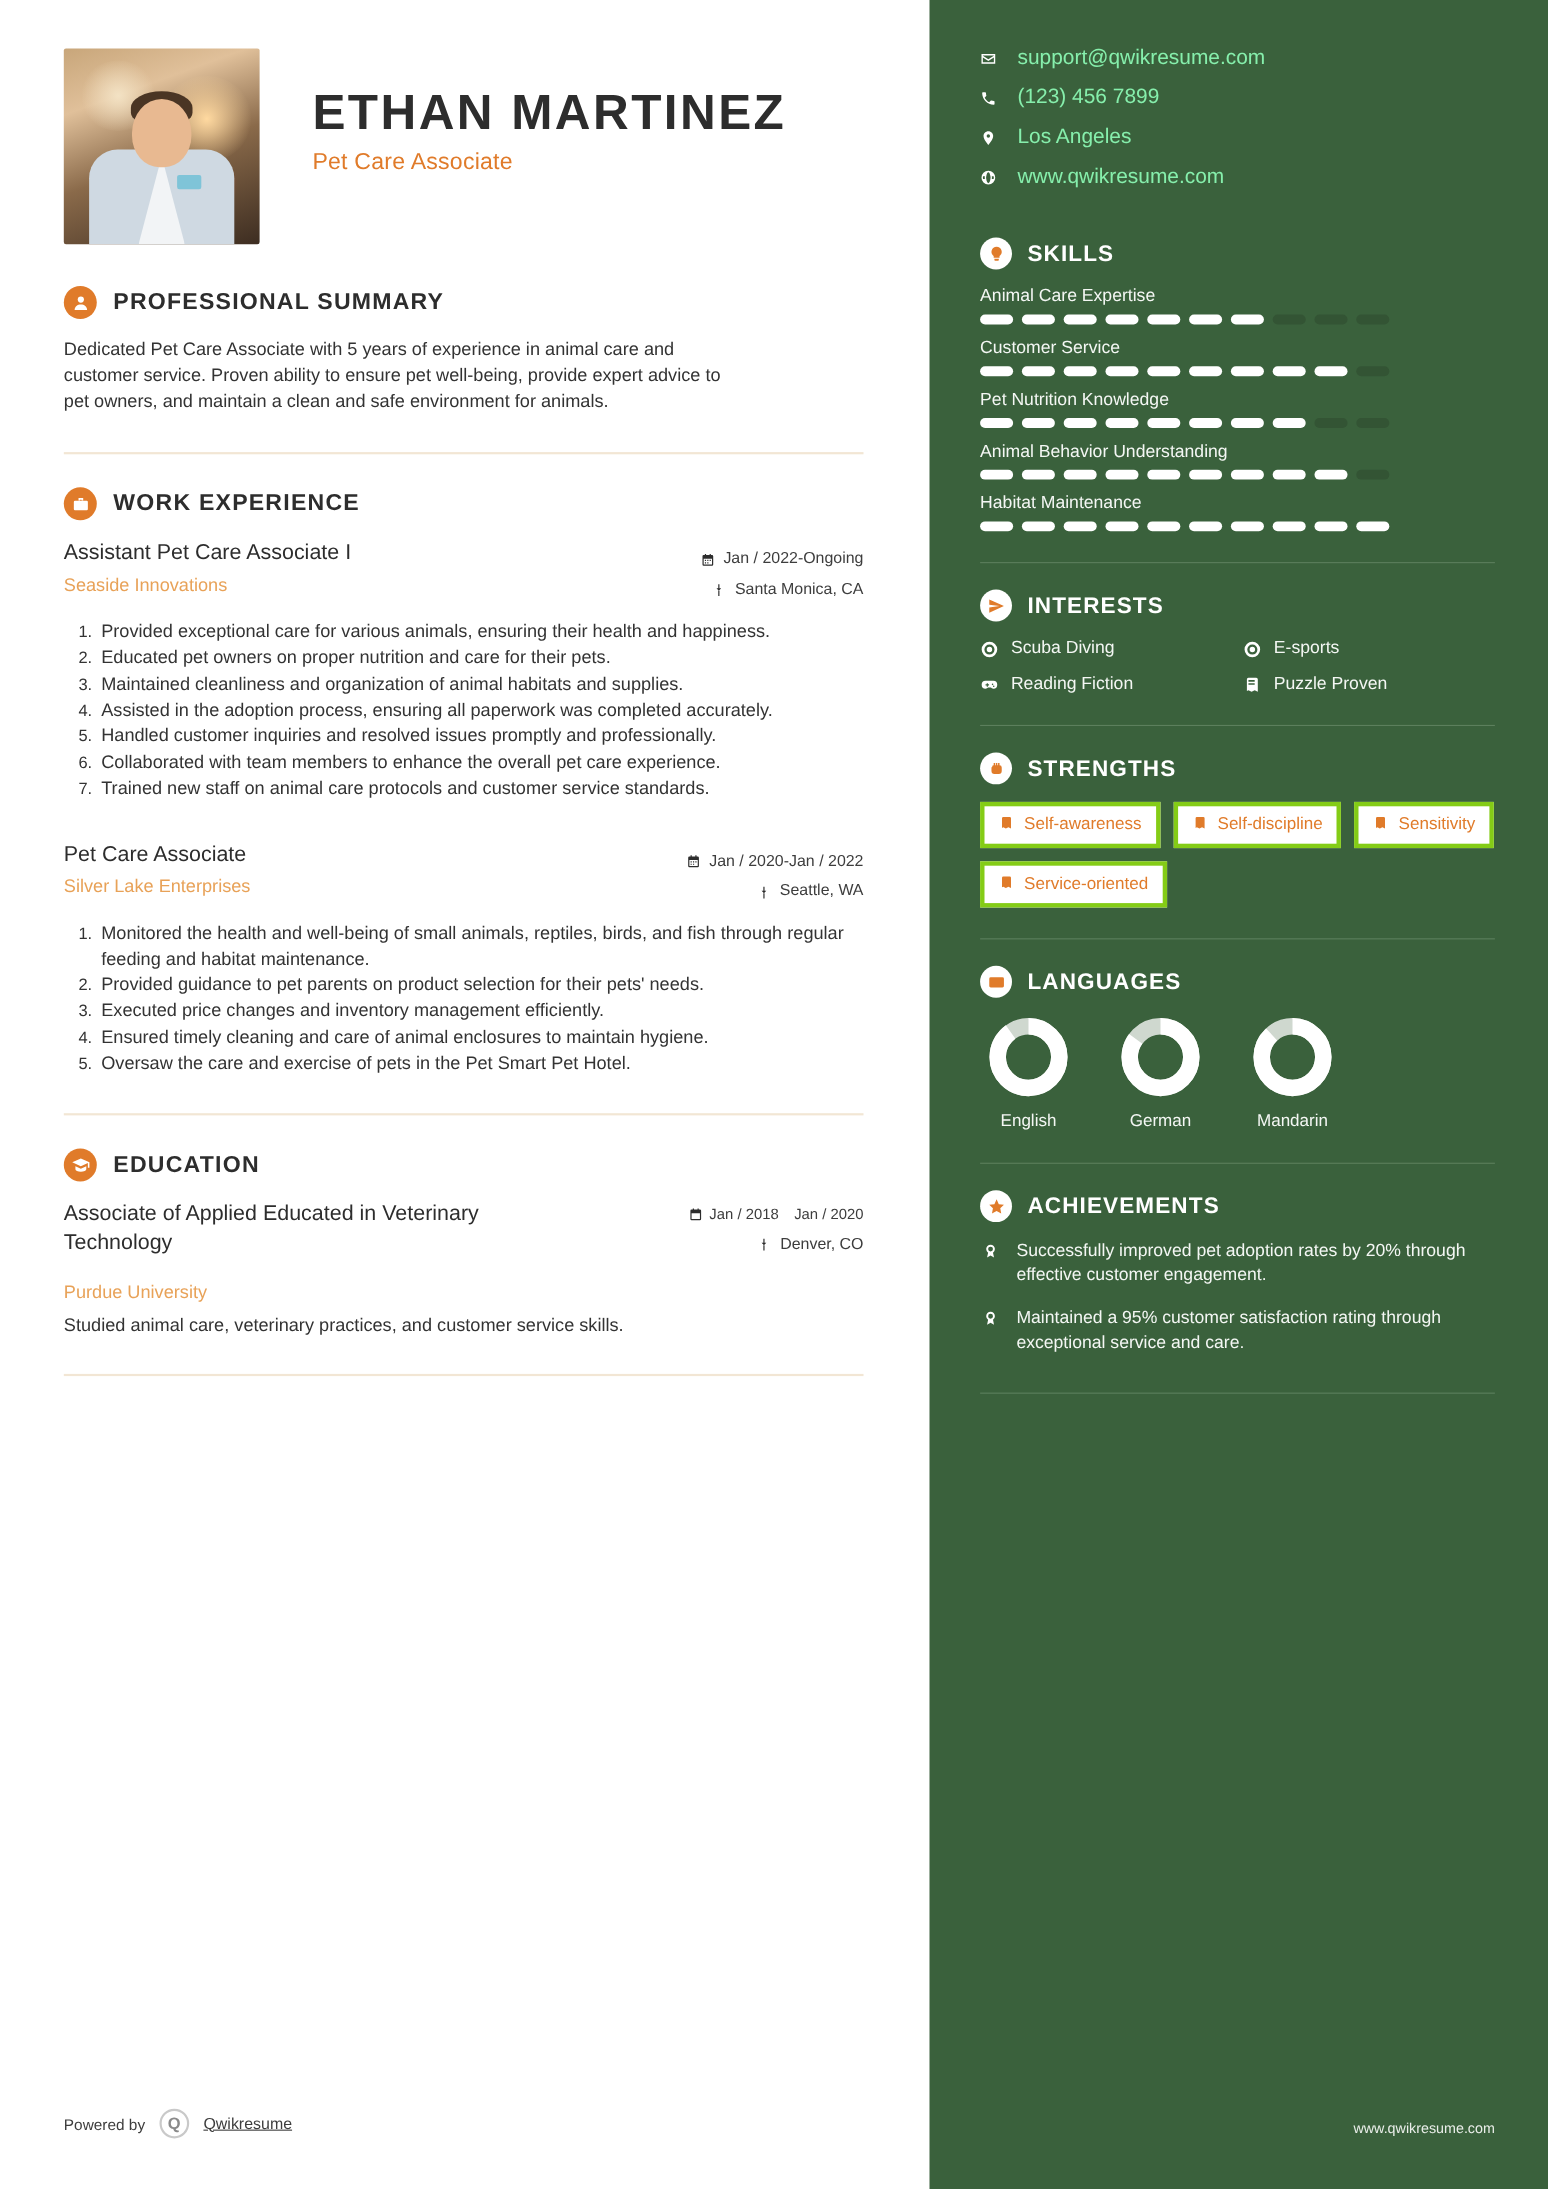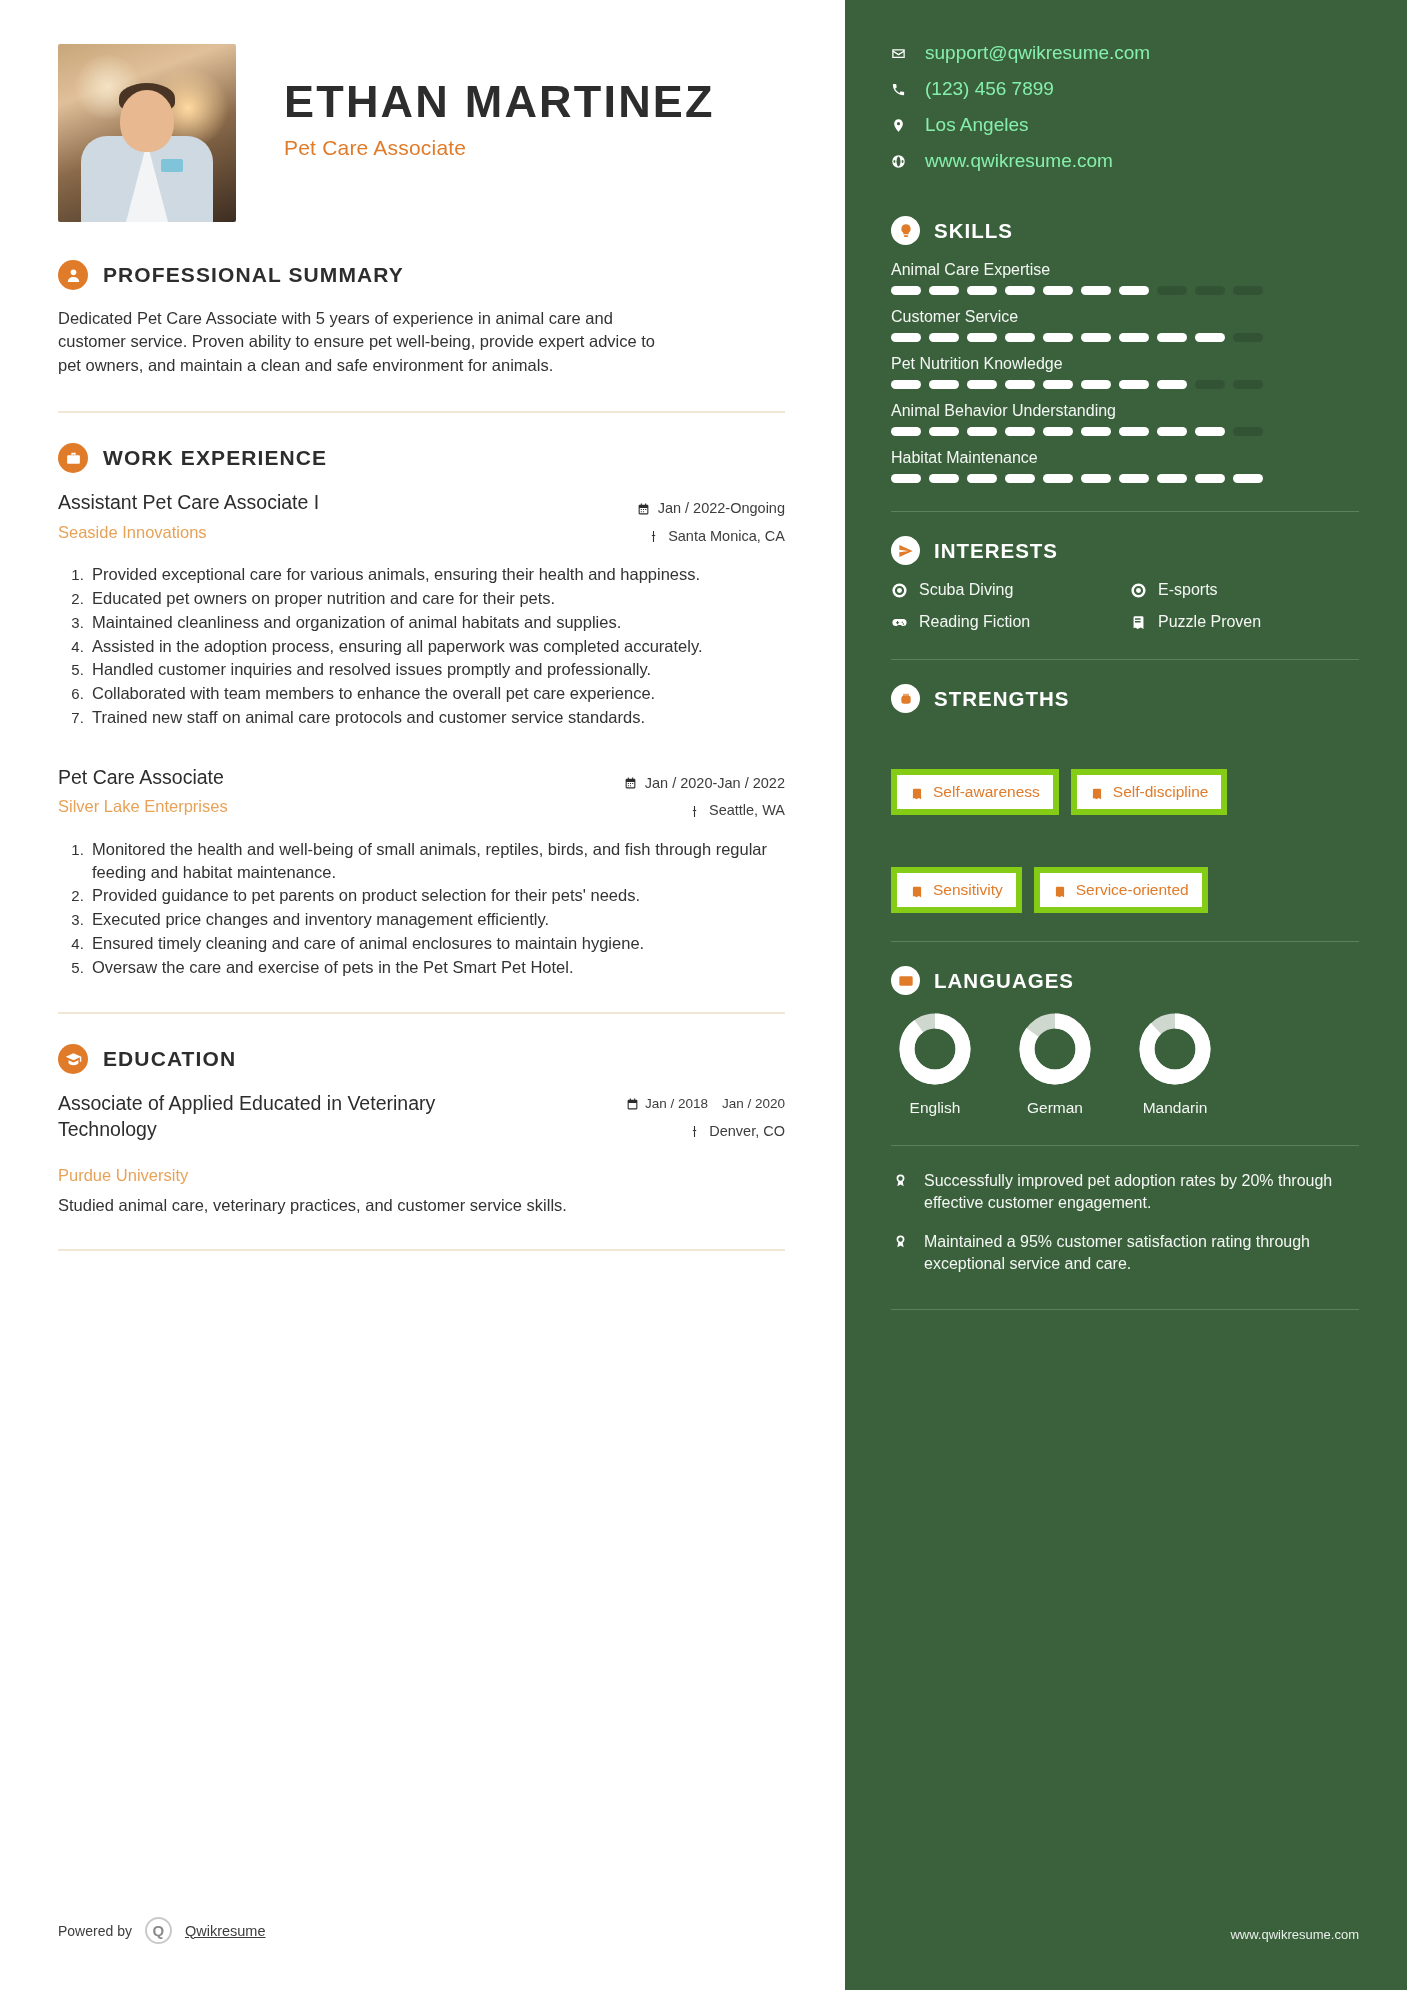--- a/index.html
+++ b/index.html
@@ -100,22 +100,22 @@
   .dash.off { background: #335434; }
 
   .r-rule { height: 1px; background: #5c7f5d; margin: 28px 0 24px 0; }
 
   .interests { display: grid; grid-template-columns: 1fr 1fr; row-gap: 14px; column-gap: 10px; }
   .int { display: flex; align-items: center; gap: 11px; }
   .int svg { width: 17px; height: 17px; fill: #ffffff; flex: 0 0 17px; }
   .int span { font-size: 16px; color: #f4f7f4; }
 
   .strengths { display: flex; flex-wrap: wrap; gap: 12px; }
-  .str { display: inline-flex; align-items: flex-end; gap: 9px; border: 6px solid #84cc16;
-    padding: 8px 13px; background: #ffffff; margin-top: 40px; }
+  .str { display: inline-flex; align-items: flex-start; gap: 9px; border: 4px solid #84cc16;
+    padding: 8px 13px; background: #ffffff; }
   .str svg { width: 14px; height: 14px; fill: #e07b2a; flex: 0 0 14px; }
   .str span { font-size: 15.5px; color: #e07b2a; white-space: nowrap; }
 
   .langs { display: flex; gap: 44px; justify-content: flex-start; padding-left: 6px; margin-top: 6px; }
   .lang { text-align: center; }
   .donut { width: 76px; height: 76px; position: relative; margin: 0 auto; }
   .donut svg { transform: rotate(-90deg); }
   .lang-name { font-size: 15.5px; color: #f4f7f4; margin-top: 12px; }
 
   .ach { display: flex; gap: 14px; margin-bottom: 17px; align-items: flex-start; }
@@ -507,20 +507,28 @@
                 <circle cx="38" cy="38" r="28" fill="none" stroke="#ffffff" stroke-width="15" stroke-dasharray="154.817685968905 175.92918860102841"></circle>
               </svg></div>
           <div class="lang-name">Mandarin</div>
         </div>
       </div>
     </div>
 
     <div class="r-rule"></div>
 
     <div>
+      <div class="rsec-head">
+        <span class="rsec-ic">
+          <svg viewBox="0 0 24 24">
+              <path d="M12 2l3 6.5 7 .9-5 4.8 1.3 7L12 17.8 5.7 21.2 7 14.2 2 9.4l7-.9z"></path>
+            </svg>
+        </span>
+        <span class="rsec-title">ACHIEVEMENTS</span>
+      </div>
       <div class="ach">
         <svg viewBox="0 0 24 24">
             <path d="M12 2a5 5 0 015 5 5 5 0 01-2.2 4.1l1.2 5.6-4-2.3-4 2.3 1.2-5.6A5 5 0 017 7a5 5 0 015-5zm0 2.2A2.8 2.8 0 1012 9.8a2.8 2.8 0 000-5.6z"></path>
           </svg>
         <p>Successfully improved pet adoption rates by 20% through effective customer engagement.</p>
       </div>
       <div class="ach">
         <svg viewBox="0 0 24 24">
             <path d="M12 2a5 5 0 015 5 5 5 0 01-2.2 4.1l1.2 5.6-4-2.3-4 2.3 1.2-5.6A5 5 0 017 7a5 5 0 015-5zm0 2.2A2.8 2.8 0 1012 9.8a2.8 2.8 0 000-5.6z"></path>
           </svg>

